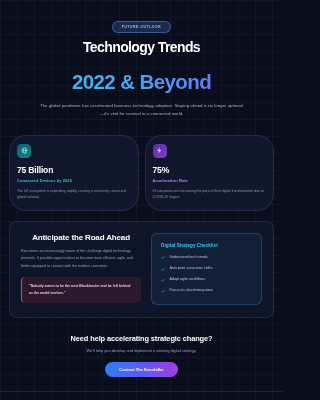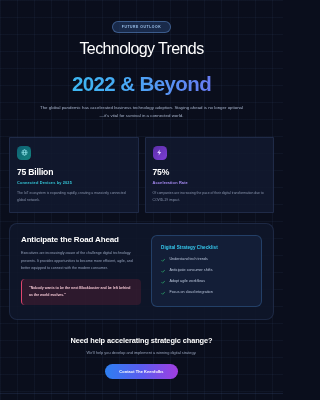--- a/index.html
+++ b/index.html
@@ -28,38 +28,38 @@
     font-size:3.4px; font-weight:700; letter-spacing:.55px;
     text-transform:uppercase;
     color:#9fc4ee;
     background:rgba(40,70,120,.5);
     border:1px solid rgba(110,160,230,.42);
     border-radius:20px;
     padding:2.6px 9px;
     margin-bottom:7px;
   }
   .title-1 {
-    font-size:16px; font-weight:400; letter-spacing:-.6px;
+    font-size:14px; font-weight:700; letter-spacing:-.6px;
     color:#ffffff; line-height:1.08;
   }
   .title-2 {
     font-size:20.5px; font-weight:700; letter-spacing:-.6px;
     line-height:1.12; margin-top:16px;
     background:linear-gradient(90deg,#31c7f0 0%,#49a8f5 45%,#7b5cf0 100%);
     -webkit-background-clip:text; background-clip:text; color:transparent;
   }
   .hero p {
     margin:8px auto 0; max-width:205px;
     font-size:4.4px; line-height:1.95; color:#a8b4cc;
   }
 
   
   .stats { display:flex; gap:6px; padding:6px 9px 0; }
   .card {
-    flex:1; border-radius:1px; padding:8px 7px 9px;
+    flex:1; border-radius:17px; padding:8px 7px 9px;
     background:rgba(18,26,48,.82);
     border:1px solid rgba(90,120,180,.2);
   }
   .card-icon {
     width:14px; height:14px; border-radius:4.5px;
     display:flex; align-items:center; justify-content:center;
     margin-bottom:7px;
   }
   .ic-teal { background:linear-gradient(140deg,#0e5f73,#14837f); }
   .ic-purple { background:linear-gradient(140deg,#5b2ea8,#7e3fd6); }
@@ -73,21 +73,21 @@
   .card-desc { font-size:3.4px; line-height:1.95; color:#8894ad; margin-top:5px; }
 
   
   .road {
     margin:10px 9px 0; border-radius:8px; padding:11px 11px 12px;
     background:rgba(15,22,42,.85);
     border:1px solid rgba(90,120,180,.2);
     display:flex; gap:10px;
   }
   .road-left { flex:1.32; }
-  .road h2 { font-size:8px; font-weight:700; color:#fff; letter-spacing:-.15px; }
+  .road h2 { font-size:8px; font-weight:700; color:#fff; letter-spacing:-.15px;text-align:center; }
   .road-p { font-size:3.6px; line-height:2.05; color:#93a0ba; margin-top:6px; }
   .quote {
     margin-top:7px; border-radius:4px; padding:6px 7px;
     background:rgba(120,35,60,.3);
     border-left:1.6px solid #e0456e;
     font-size:3.5px; line-height:1.95; font-weight:700; color:#f0c3d0;
   }
   .road-right {
     flex:1; border-radius:6px; padding:9px 9px 10px;
     background:rgba(22,34,60,.75);

